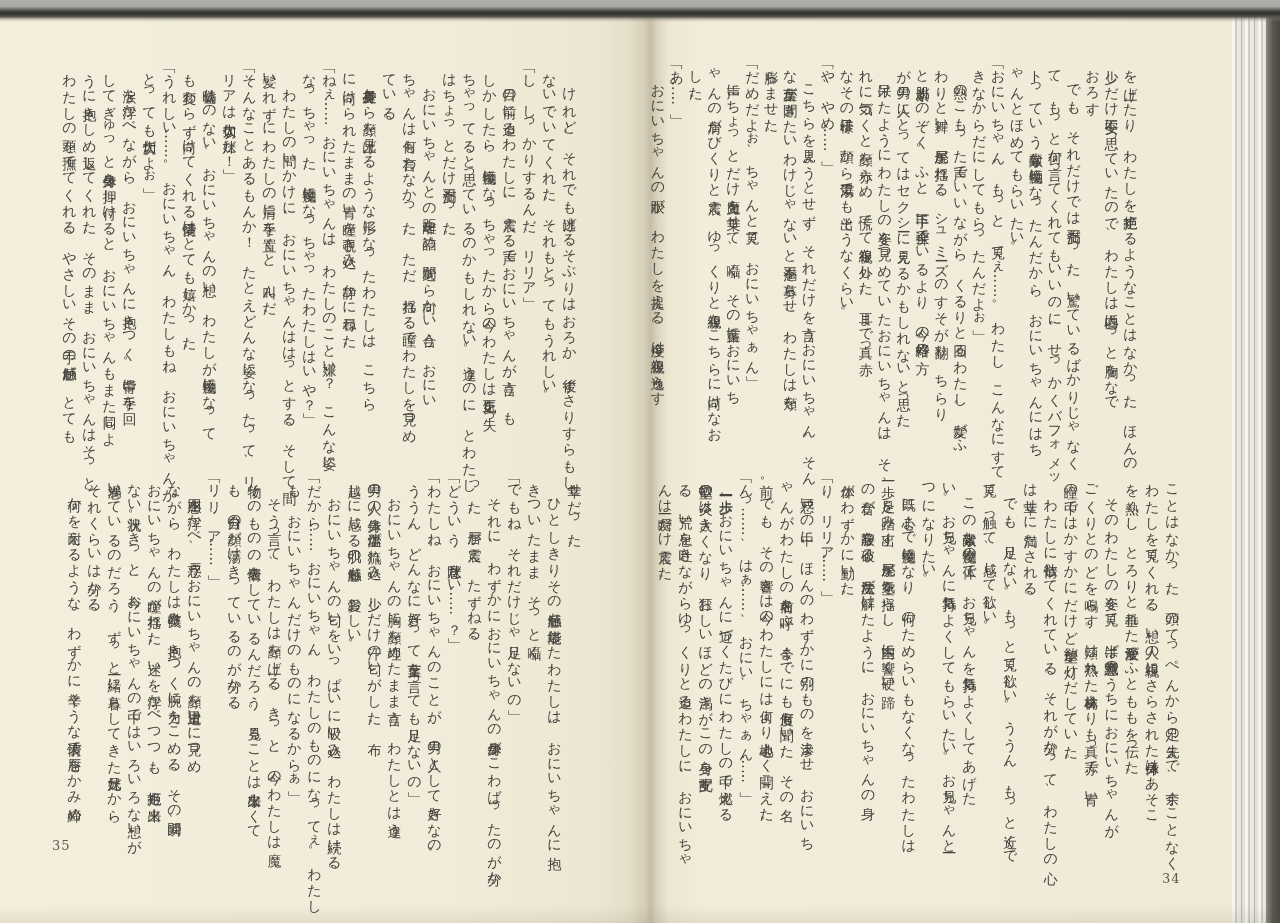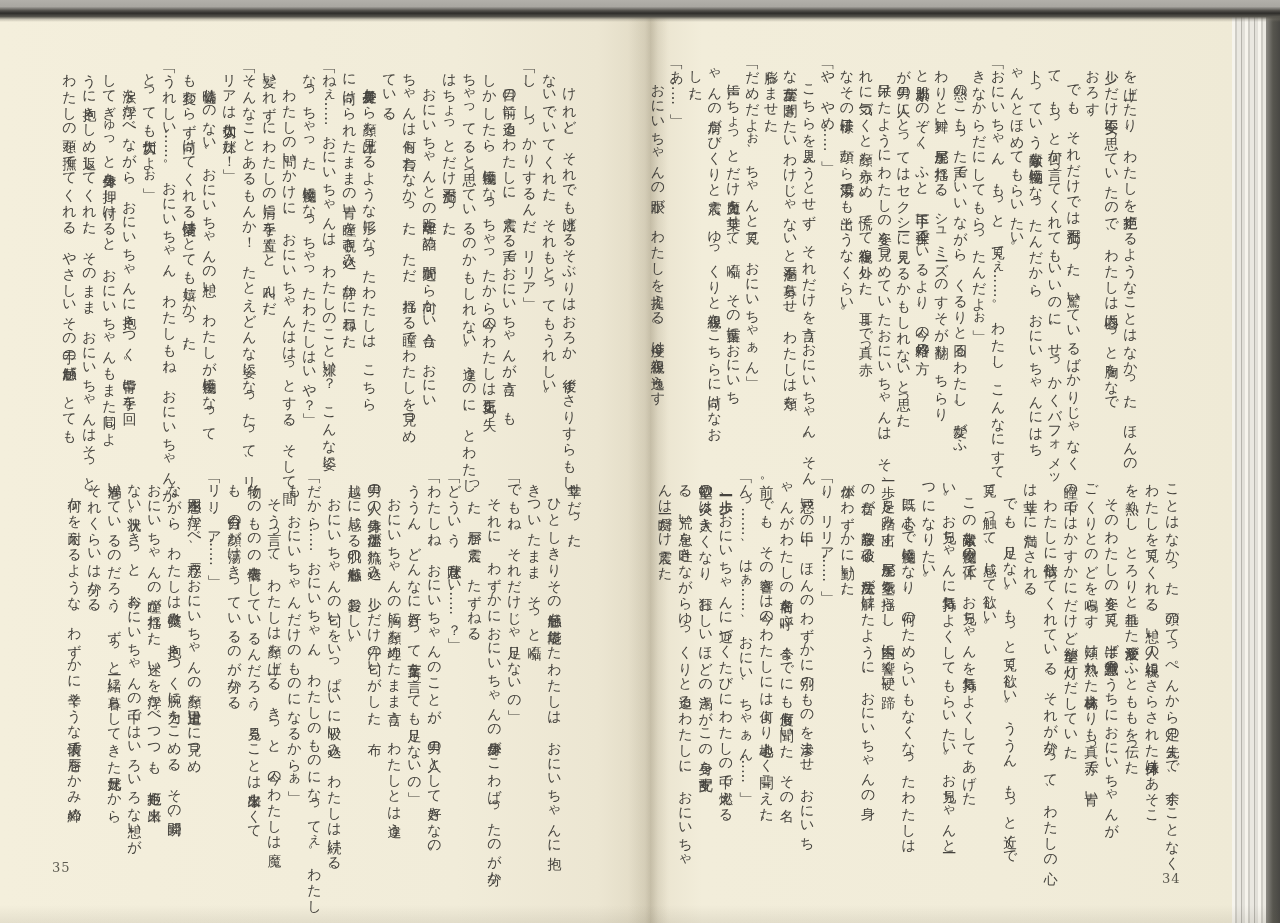--- a/index.html
+++ b/index.html
@@ -52,21 +52,21 @@
   #block-right-top .tcol    { line-height:18.9px; }
   #block-right-bottom { top:474px; right:97px;  height:418px; }
   #block-right-bottom .tcol { line-height:20.3px; }
   #block-left-top     { top:64px;  right:700px; height:416px; }
   #block-left-top .tcol     { line-height:20px; }
   #block-left-bottom  { top:474px; right:695px; height:418px; }
   #block-left-bottom .tcol  { line-height:20px; }
   .page-number {
     position:absolute; font-size:13px; color:#5c5a50; letter-spacing:1px;
   }
-  #page-number-left  { left:52px;  top:860px; }
+  #page-number-left  { left:52px;  top:838px; }
   #page-number-right { left:1162px; top:871px; }
 </style>
 </head>
 <body>
 
 <div class="page left-page"></div>
 <div class="page right-page"></div>
 <div class="fore-edge"></div>
 <div class="fore-edge-outer"></div>
 <div class="gutter"></div>

